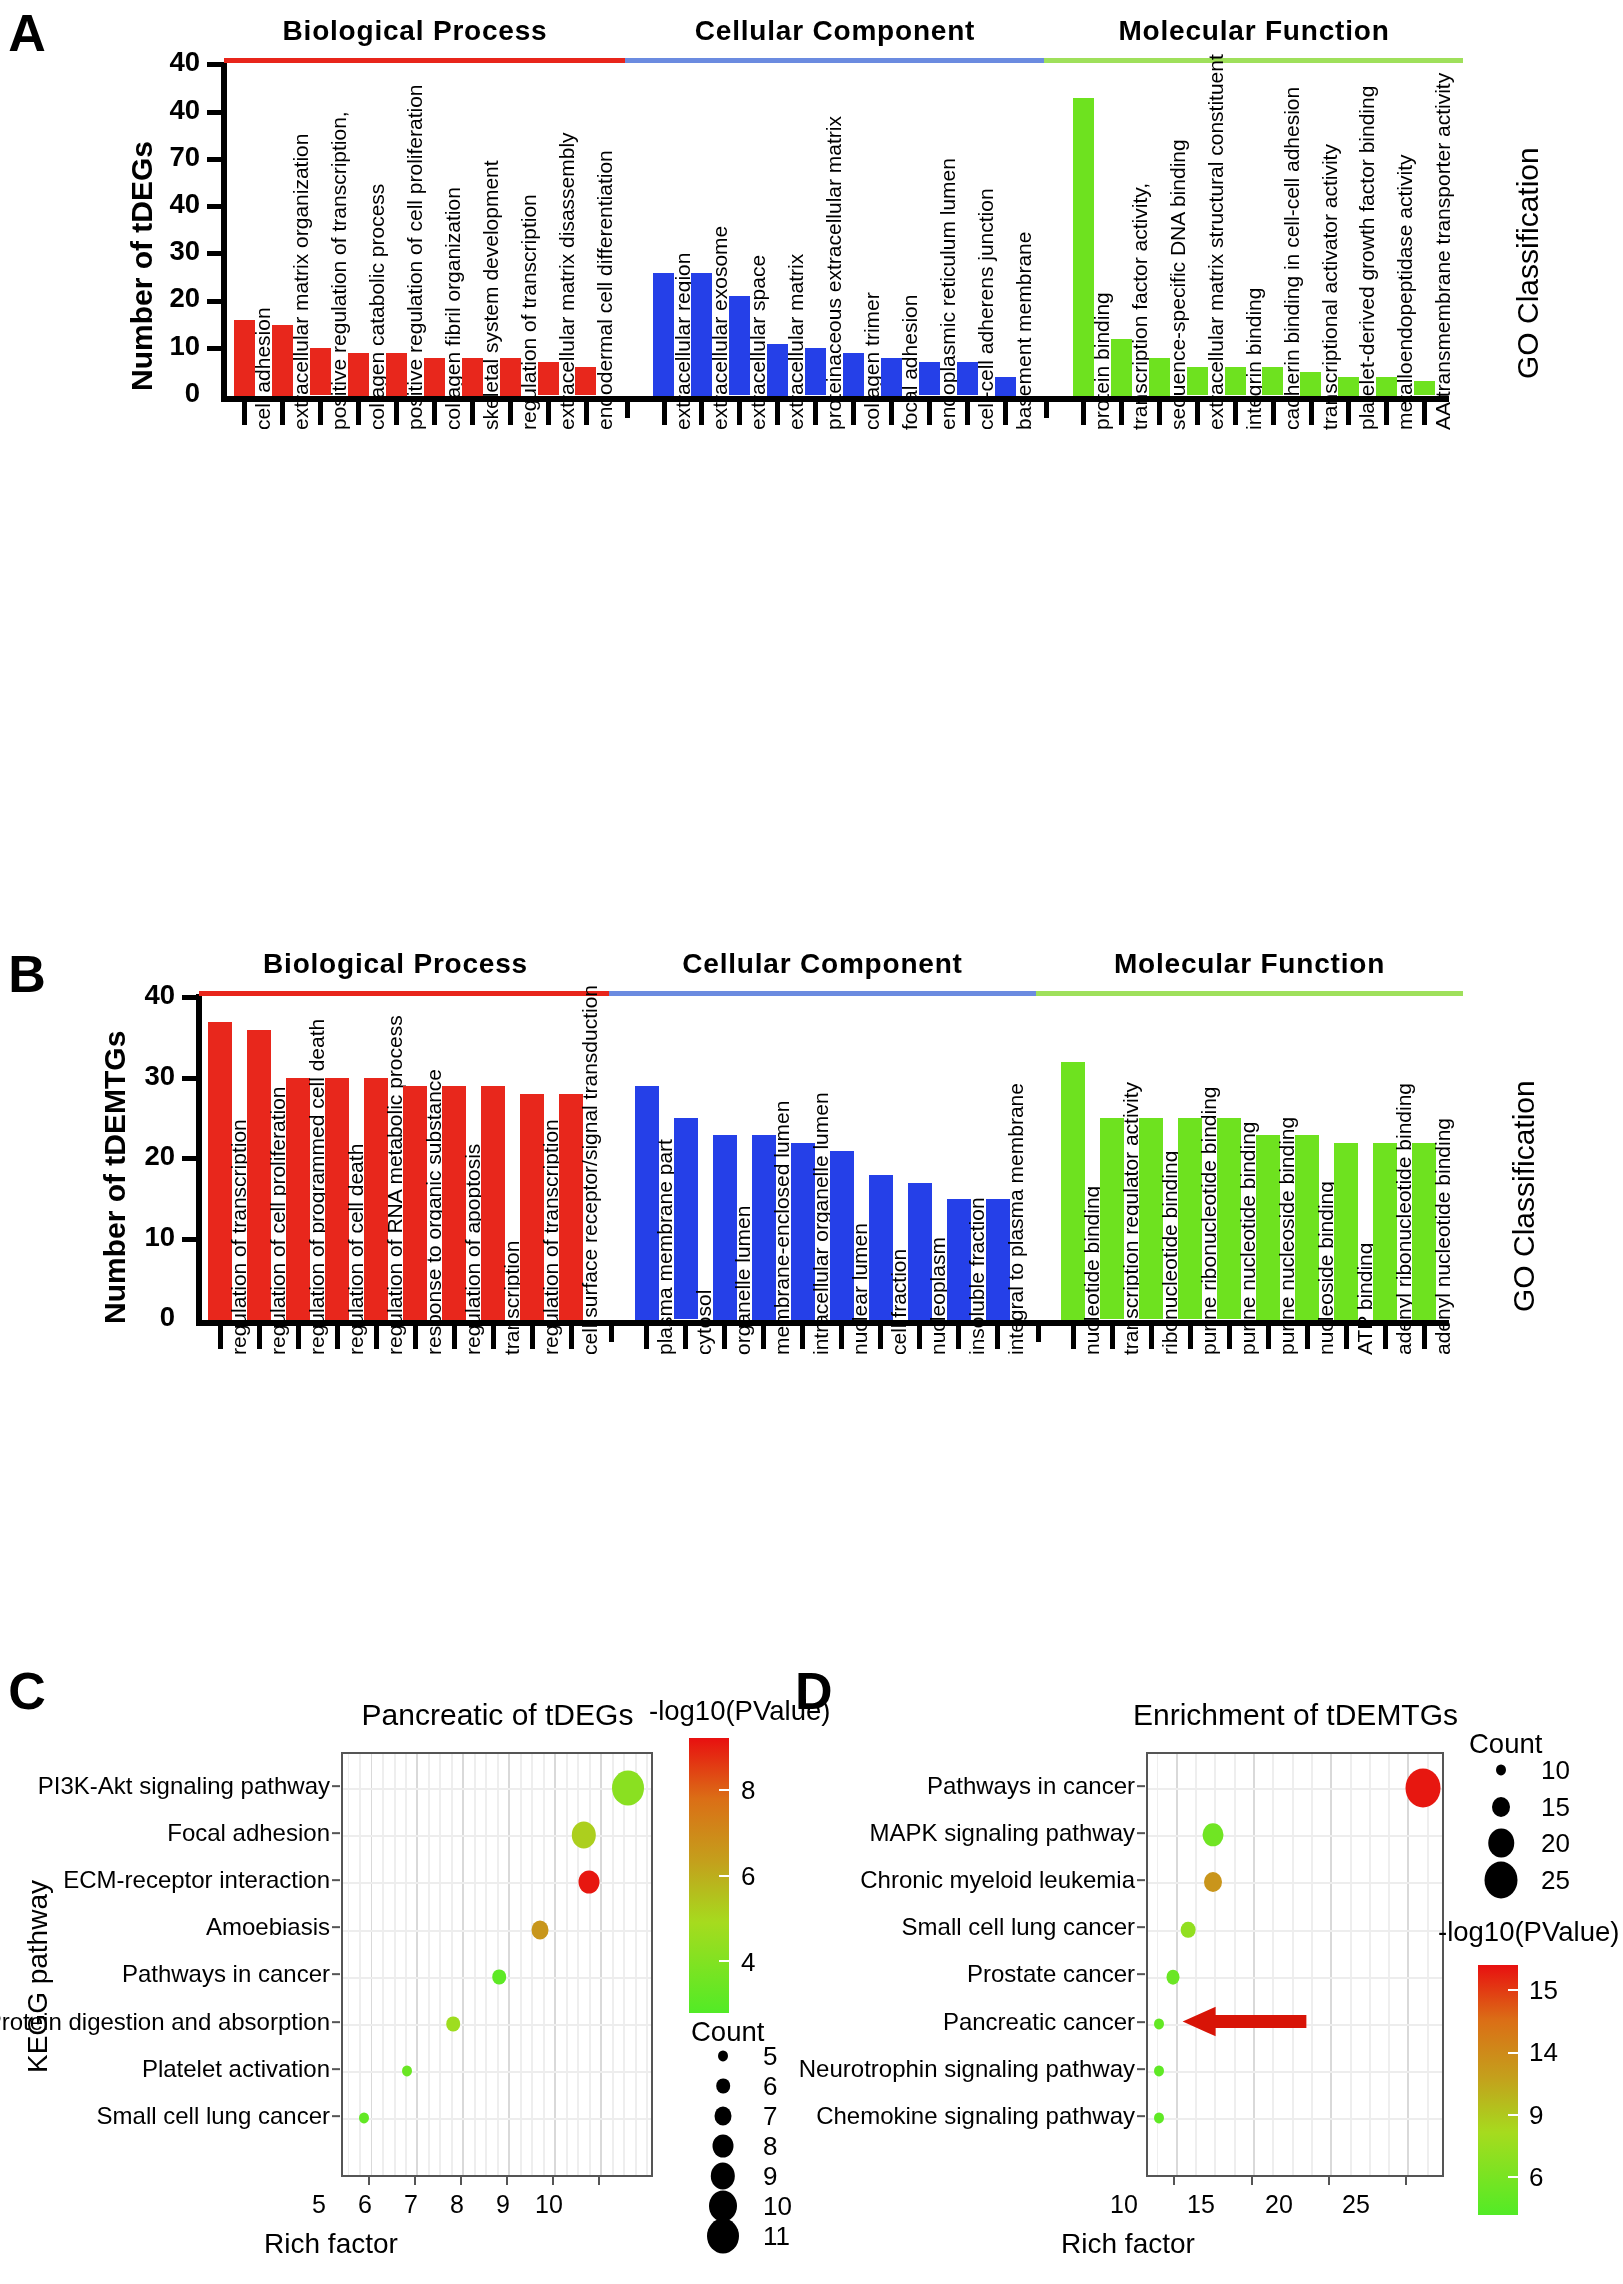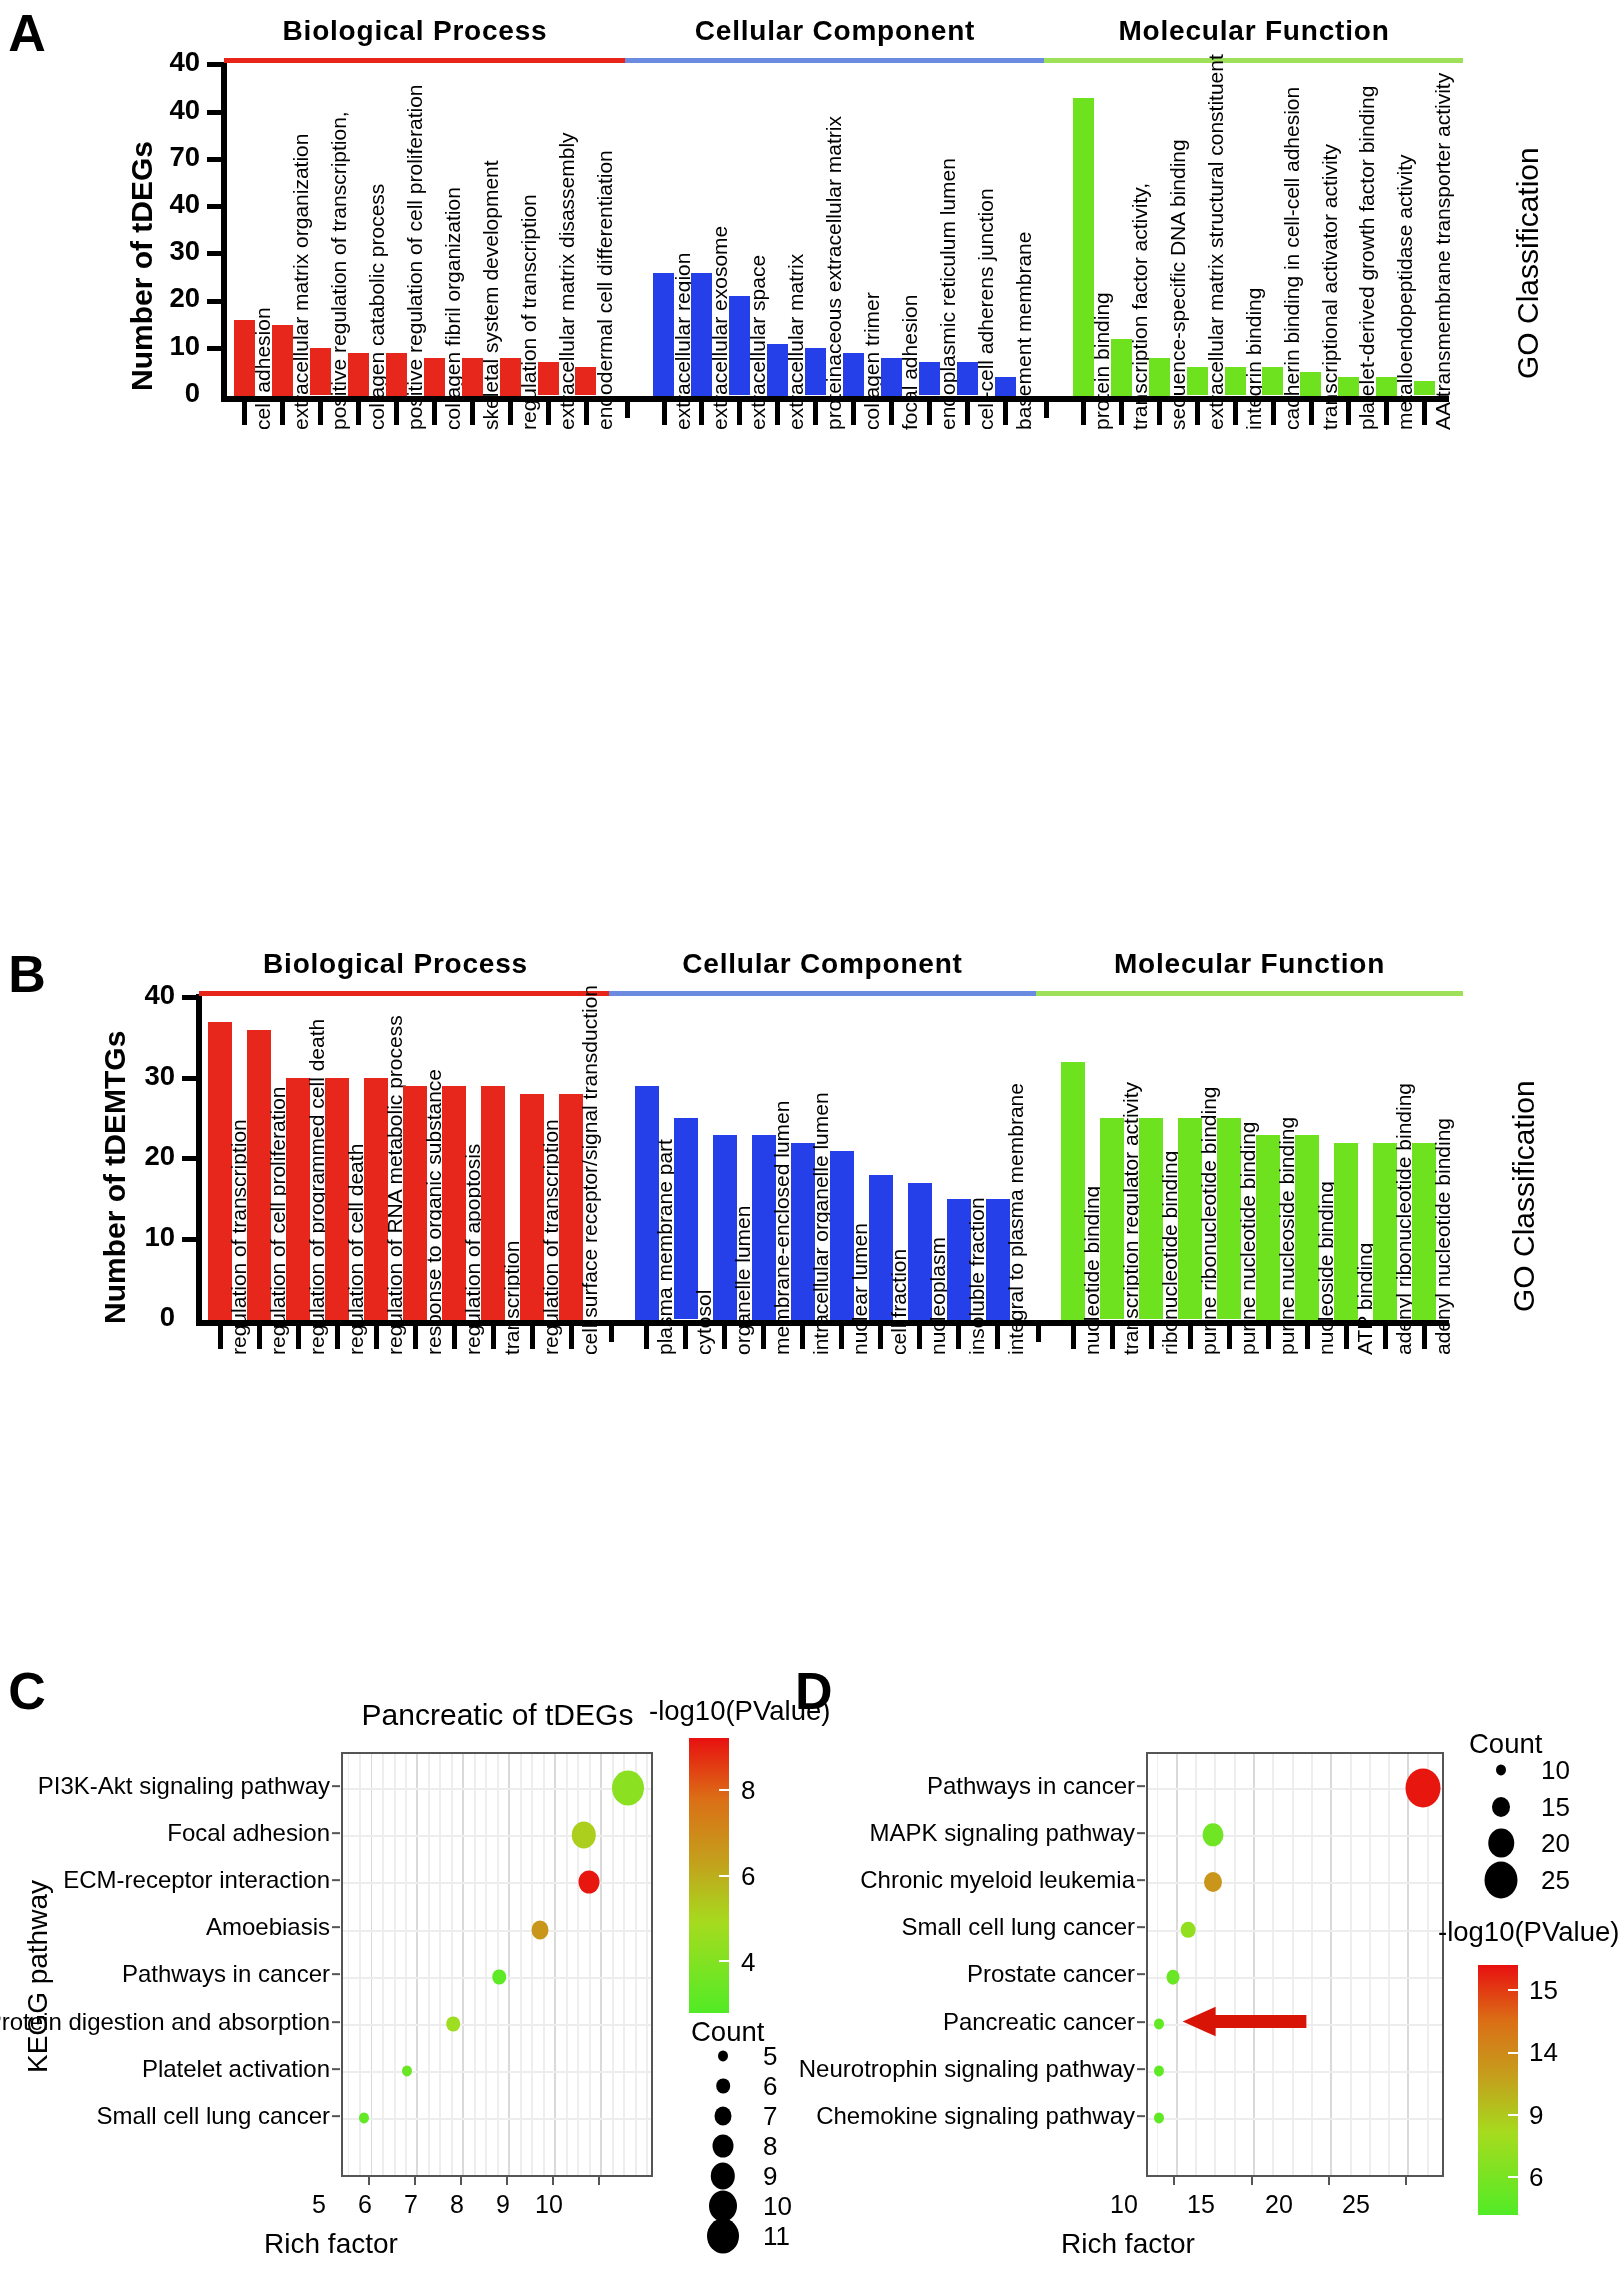--- a/index.html
+++ b/index.html
@@ -375,20 +375,21 @@
     <div class="sz-dot" style="left: 723px; top: 486px; width: 24.4px; height: 27px;"></div>
     <div class="sz-lab" style="left: 763px; top: 486px;">9</div>
     <div class="sz-dot" style="left: 723px; top: 516px; width: 28px; height: 31px;"></div>
     <div class="sz-lab" style="left: 763px; top: 516px;">10</div>
     <div class="sz-dot" style="left: 723px; top: 546px; width: 32px; height: 35px;"></div>
     <div class="sz-lab" style="left: 763px; top: 546px;">11</div>
   </div>
 
 <div class="panel-letter" style="left:795px;top:1665px;">D</div>
 <div id="panelD" style="position:absolute;left:795px;top:1690px;width:829px;height:594px;">
+    <div class="dp-title" style="left: 260px; top: 8.3px; width: 481px;">Enrichment of tDEMTGs</div>
     <div class="dp-frame" style="left: 351px; top: 62px; width: 298px; height: 425px;">
       <div class="gridv" style="left: 8.5px; background: rgb(238, 238, 238);"></div>
       <div class="gridv" style="left: 28px; background: rgb(217, 217, 217);"></div>
       <div class="gridv" style="left: 47px; background: rgb(238, 238, 238);"></div>
       <div class="gridv" style="left: 66px; background: rgb(238, 238, 238);"></div>
       <div class="gridv" style="left: 86px; background: rgb(238, 238, 238);"></div>
       <div class="gridv" style="left: 105px; background: rgb(217, 217, 217);"></div>
       <div class="gridv" style="left: 124px; background: rgb(238, 238, 238);"></div>
       <div class="gridv" style="left: 144px; background: rgb(238, 238, 238);"></div>
       <div class="gridv" style="left: 163px; background: rgb(238, 238, 238);"></div>

